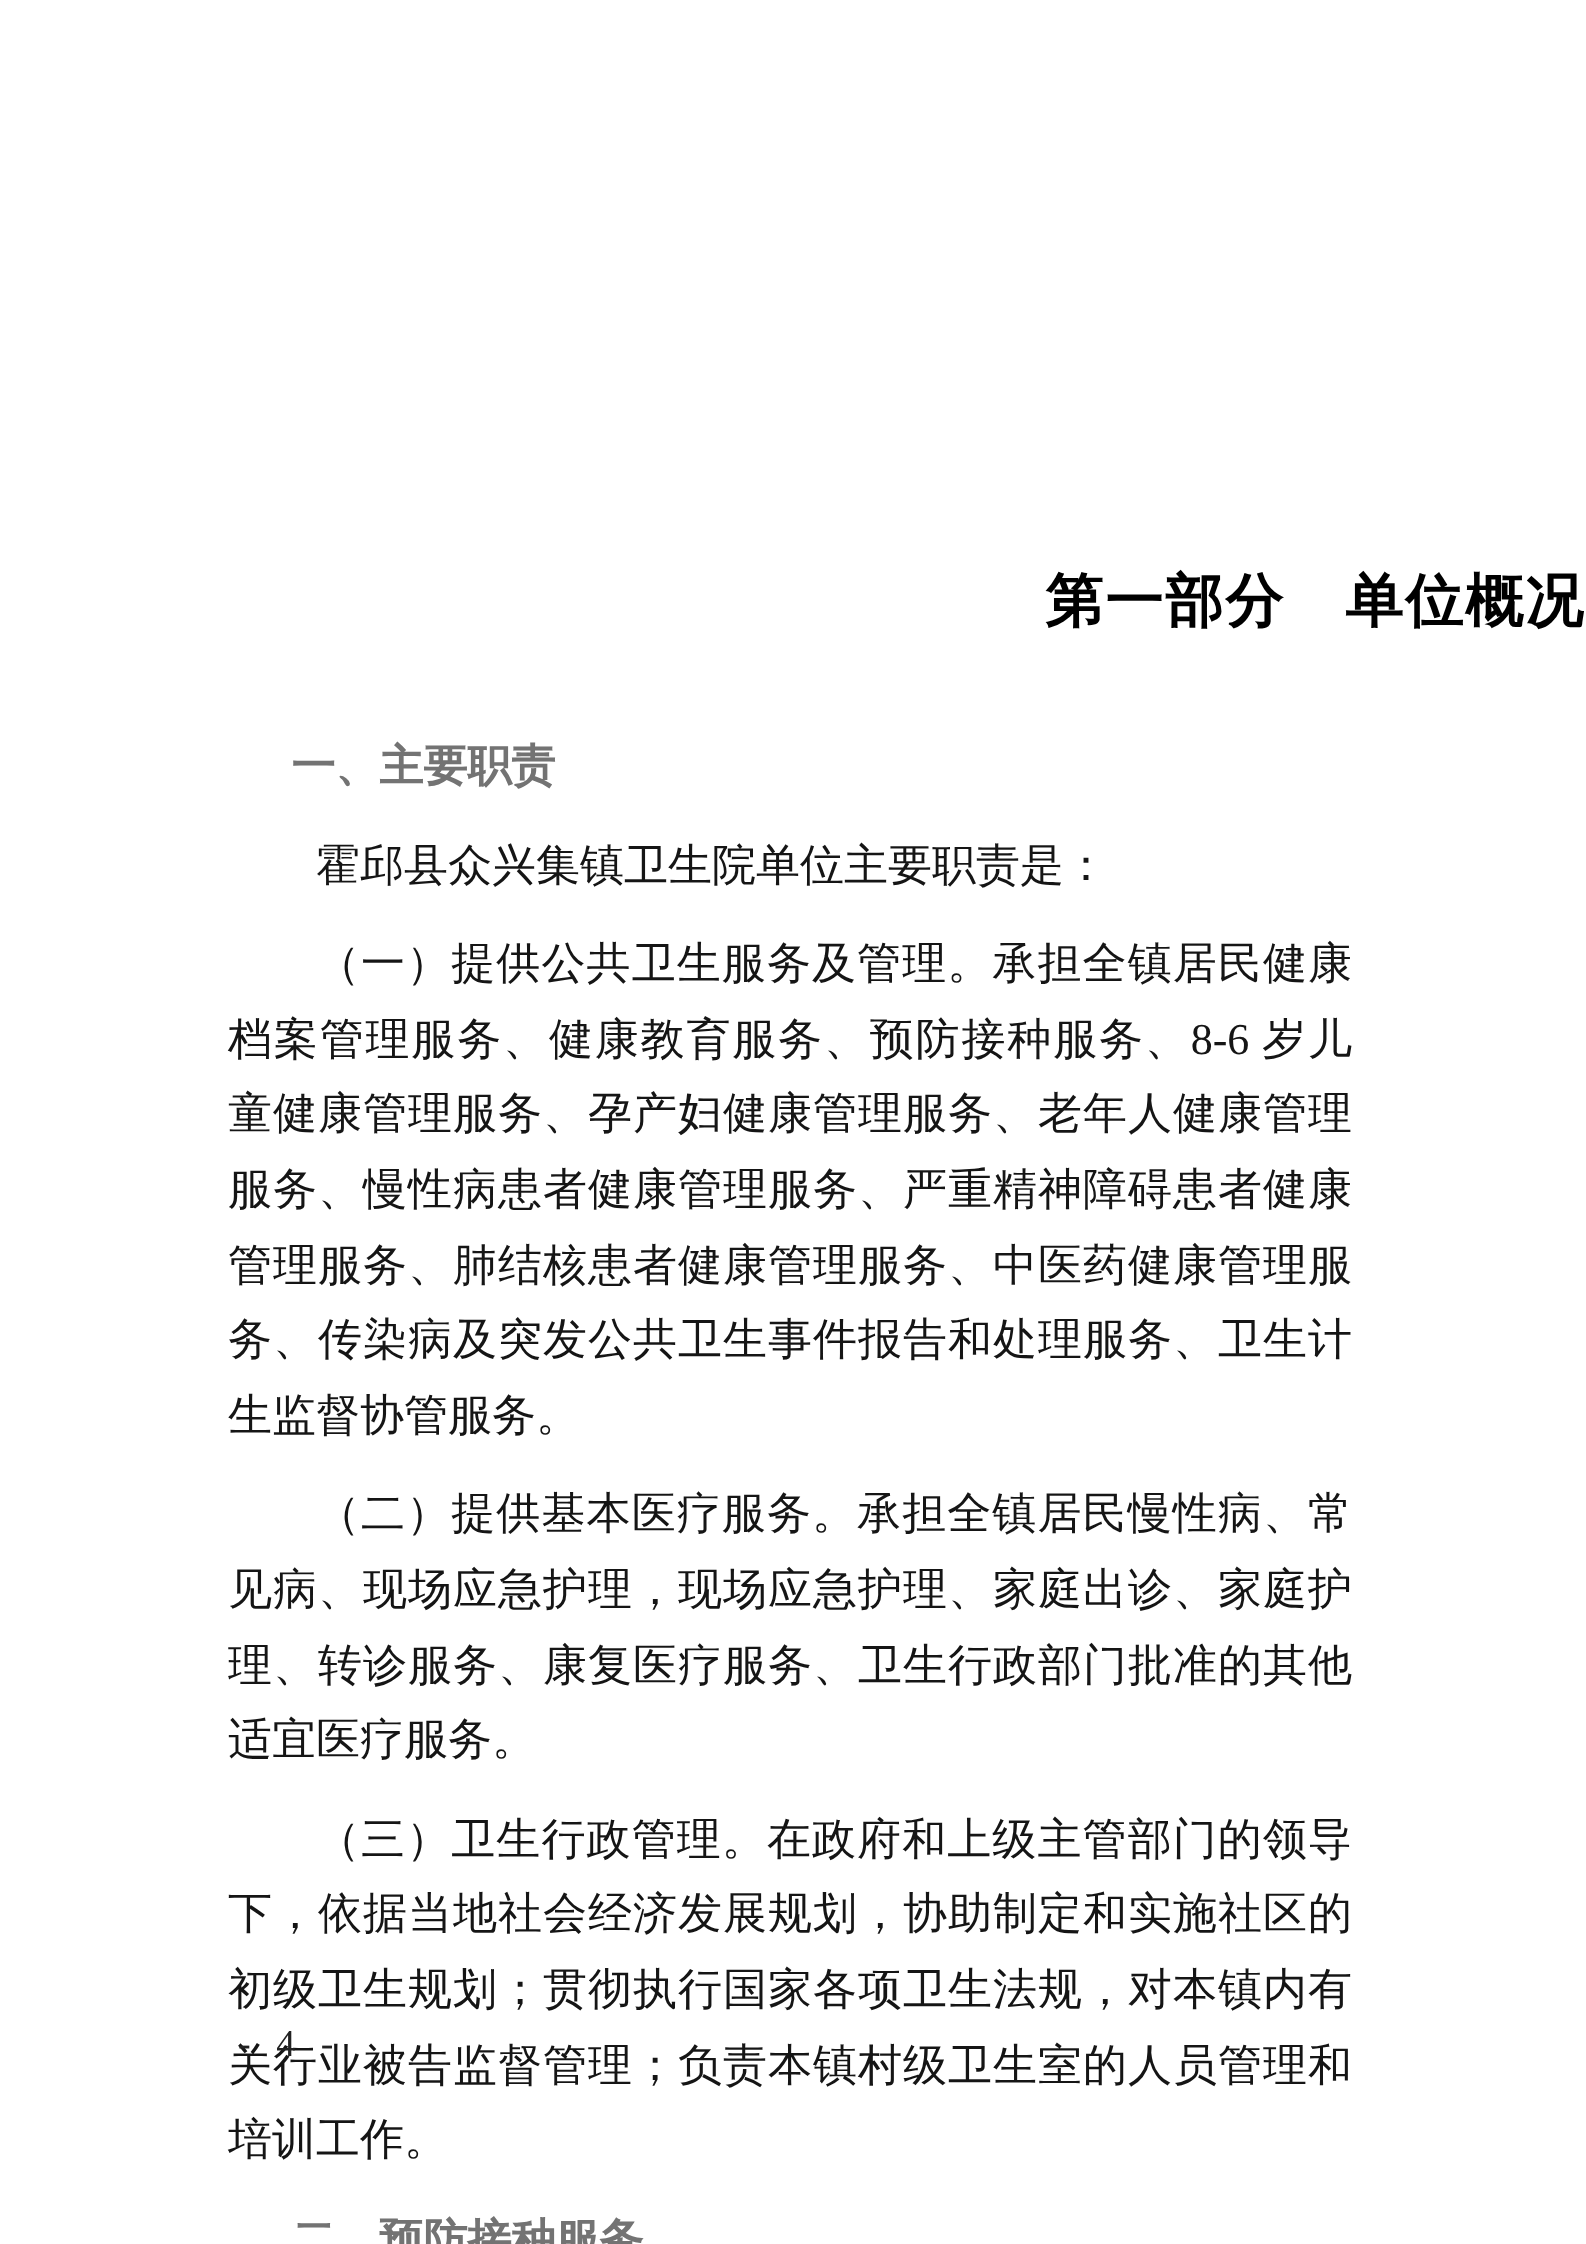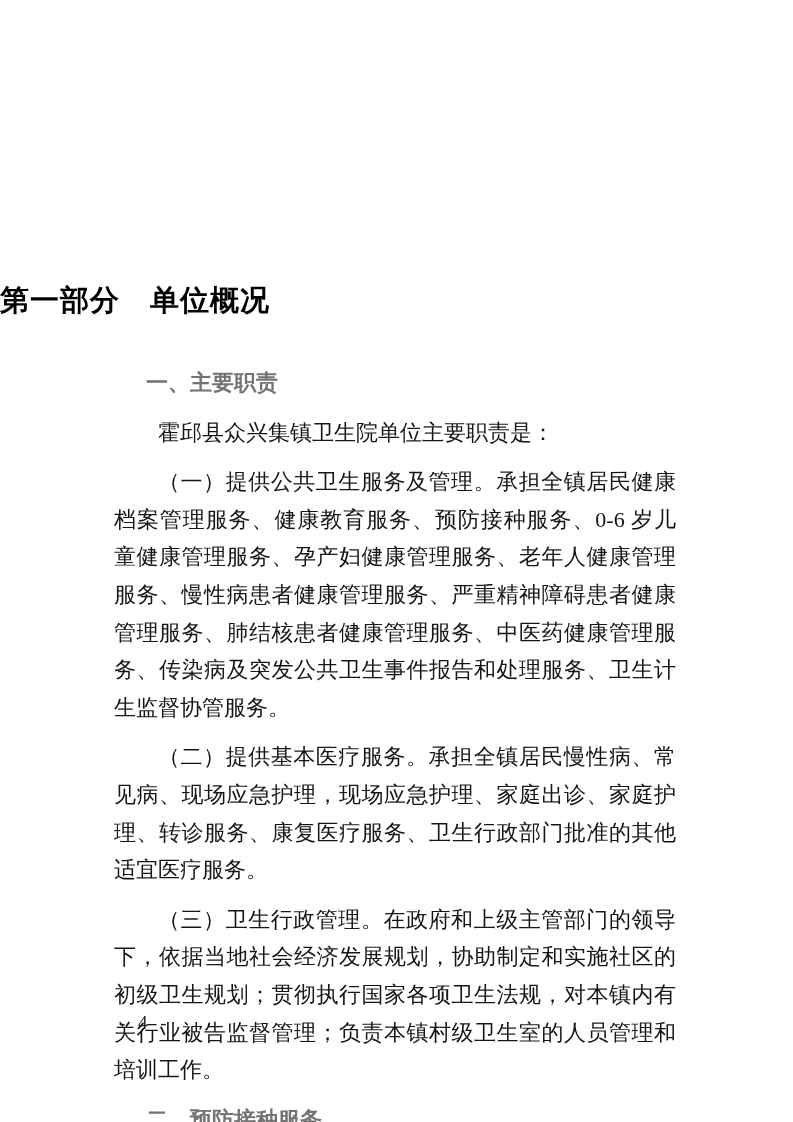--- a/index.html
+++ b/index.html
@@ -10,21 +10,21 @@
     background: #ffffff;
     overflow: hidden;
     color: #151515;
   }
   .doc-title {
     position: absolute;
     top: 281px;
     left: 0;
     width: 100%;
     margin: 0;
-    text-align: left;
+    text-align: right;
     font-family: "Liberation Sans", "DejaVu Sans", sans-serif;
     font-weight: bold;
     font-size: 29px;
     letter-spacing: 1px;
     color: #000000;
   }
   .content {
     position: absolute;
     top: 364px;
     left: 102px;
@@ -65,21 +65,21 @@
 <div class="page">
 
   <h1 class="doc-title">第一部分　单位概况</h1>
 
   <div class="content">
 
     <h2 class="sec-heading">一、主要职责</h2>
 
     <p class="body-para">霍邱县众兴集镇卫生院单位主要职责是：</p>
 
-    <p class="body-para">（一）提供公共卫生服务及管理。承担全镇居民健康档案管理服务、健康教育服务、预防接种服务、0-6 岁儿童健康管理服务、孕产妇健康管理服务、老年人健康管理服务、慢性病患者健康管理服务、严重精神障碍患者健康管理服务、肺结核患者健康管理服务、中医药健康管理服务、传染病及突发公共卫生事件报告和处理服务、卫生计生监督协管服务。</p>
+    <p class="body-para">（一）提供公共卫生服务及管理。承担全镇居民健康档案管理服务、健康教育服务、预防接种服务、8-6 岁儿童健康管理服务、孕产妇健康管理服务、老年人健康管理服务、慢性病患者健康管理服务、严重精神障碍患者健康管理服务、肺结核患者健康管理服务、中医药健康管理服务、传染病及突发公共卫生事件报告和处理服务、卫生计生监督协管服务。</p>
 
     <p class="body-para">（二）提供基本医疗服务。承担全镇居民慢性病、常见病、现场应急护理，现场应急护理、家庭出诊、家庭护理、转诊服务、康复医疗服务、卫生行政部门批准的其他适宜医疗服务。</p>
 
     <p class="body-para">（三）卫生行政管理。在政府和上级主管部门的领导下，依据当地社会经济发展规划，协助制定和实施社区的初级卫生规划；贯彻执行国家各项卫生法规，对本镇内有关行业被告监督管理；负责本镇村级卫生室的人员管理和培训工作。</p>
 
     <h2 class="sec-heading">二、预防接种服务</h2>
 
   </div>
 
   <div class="page-footer">- 4 -</div>

